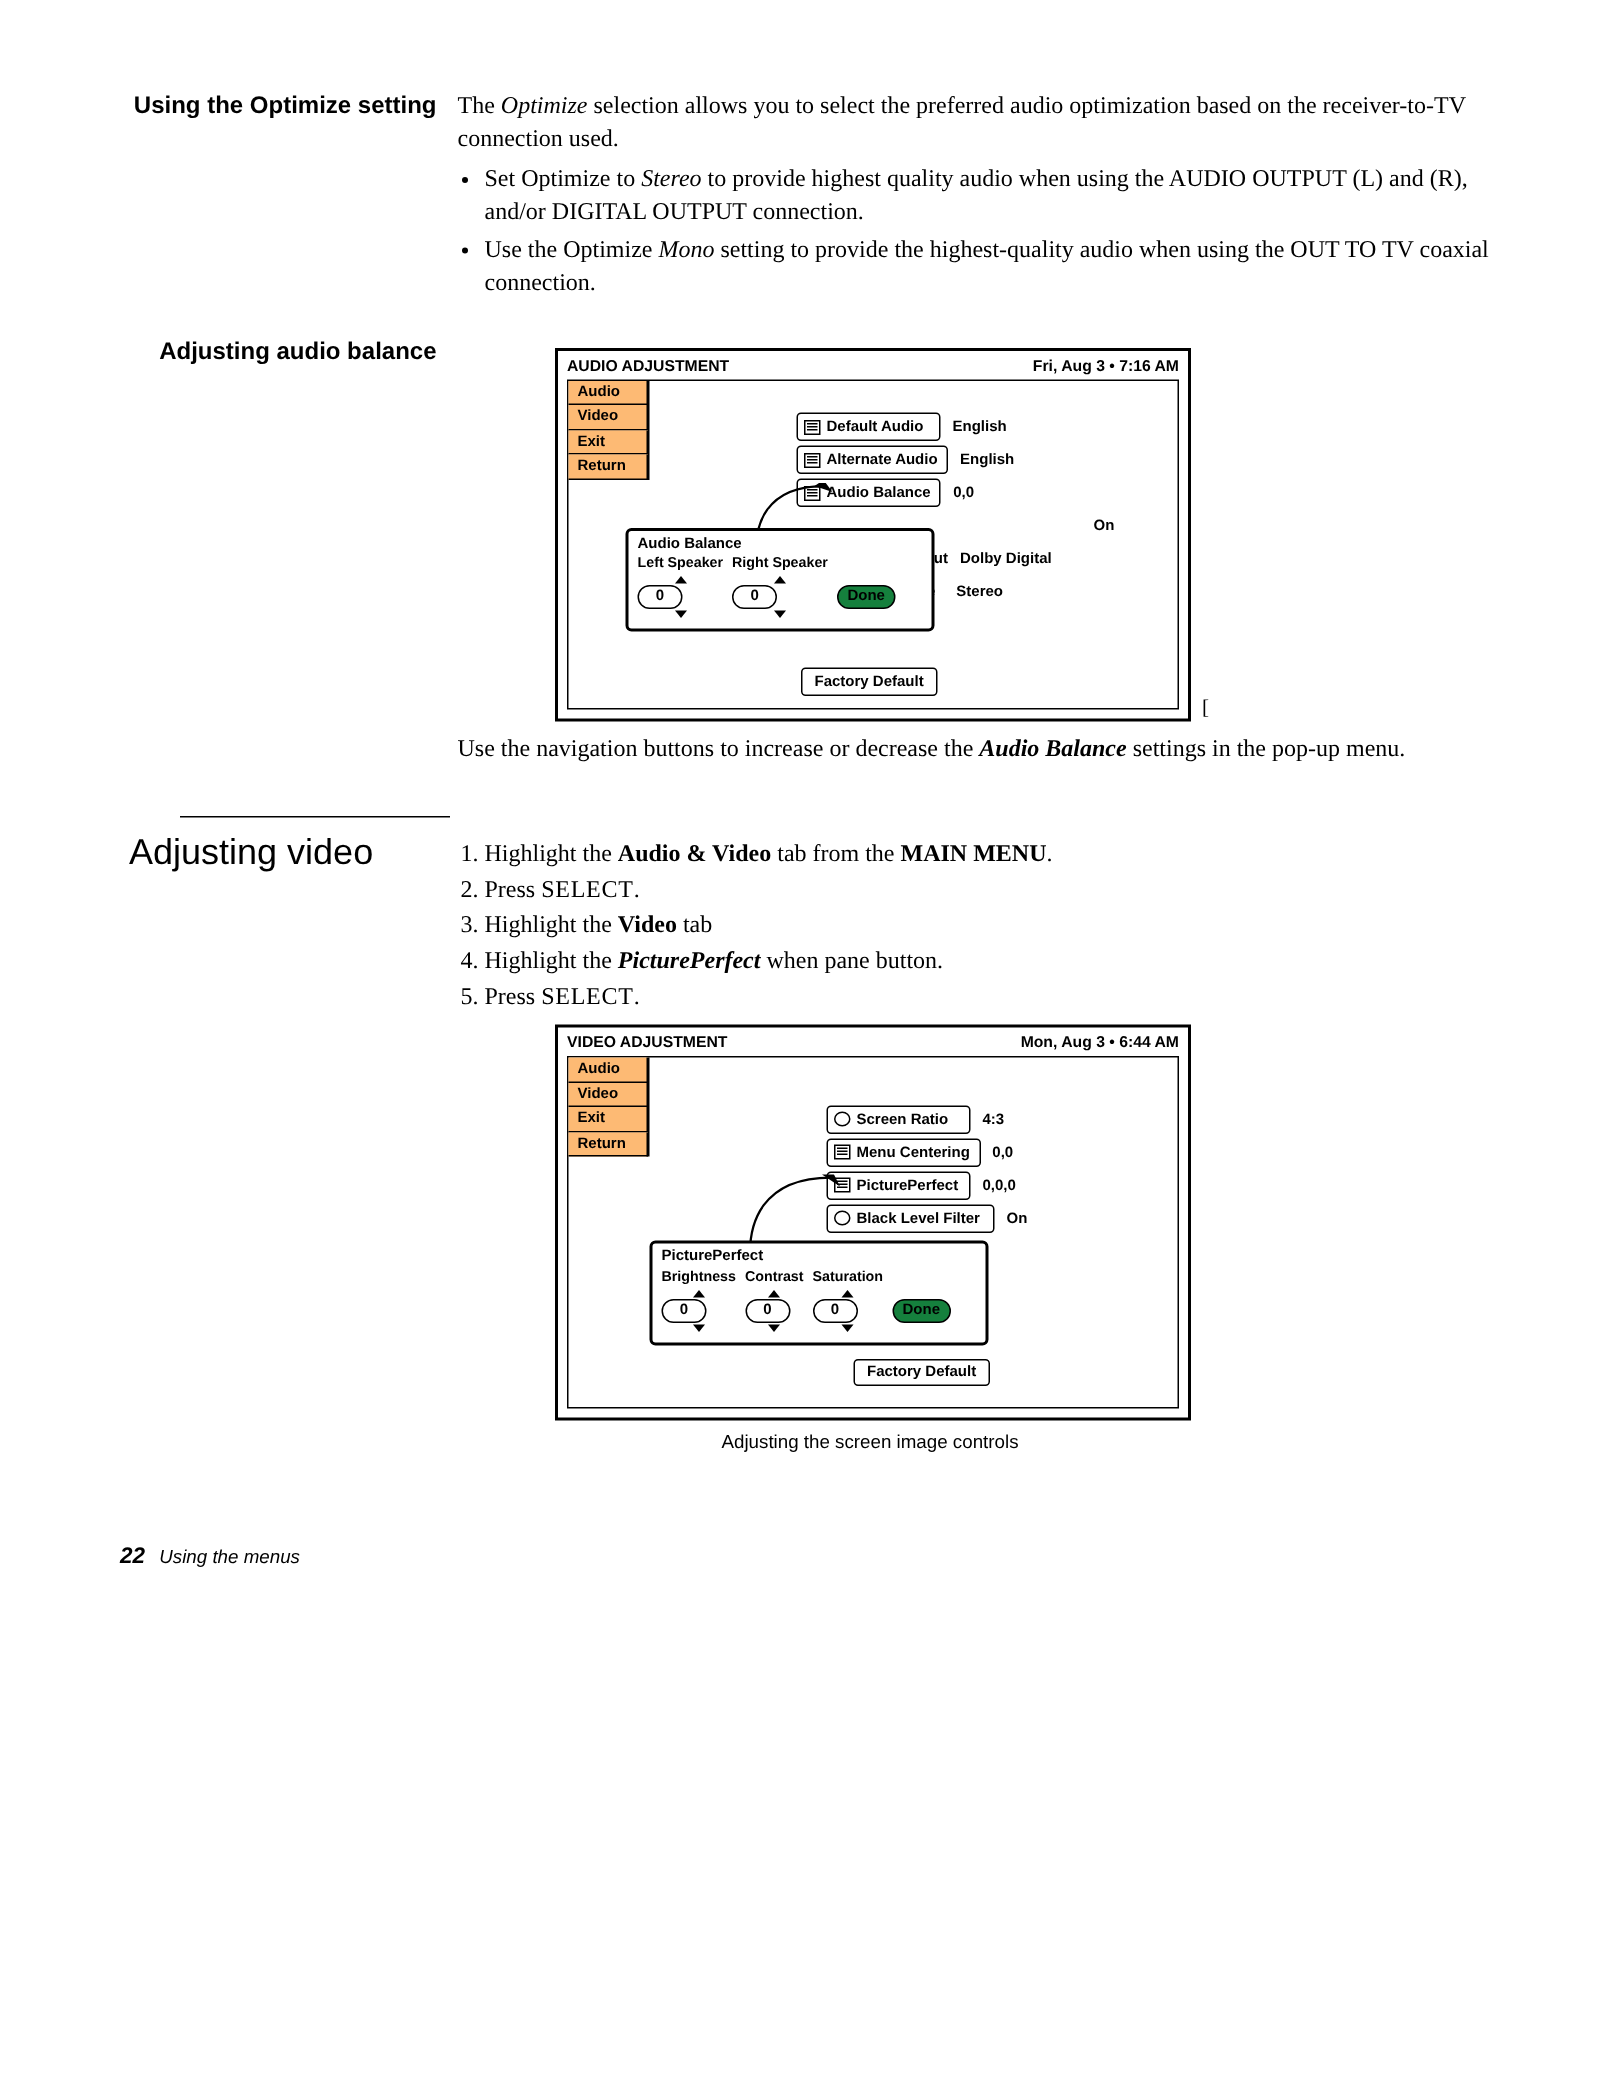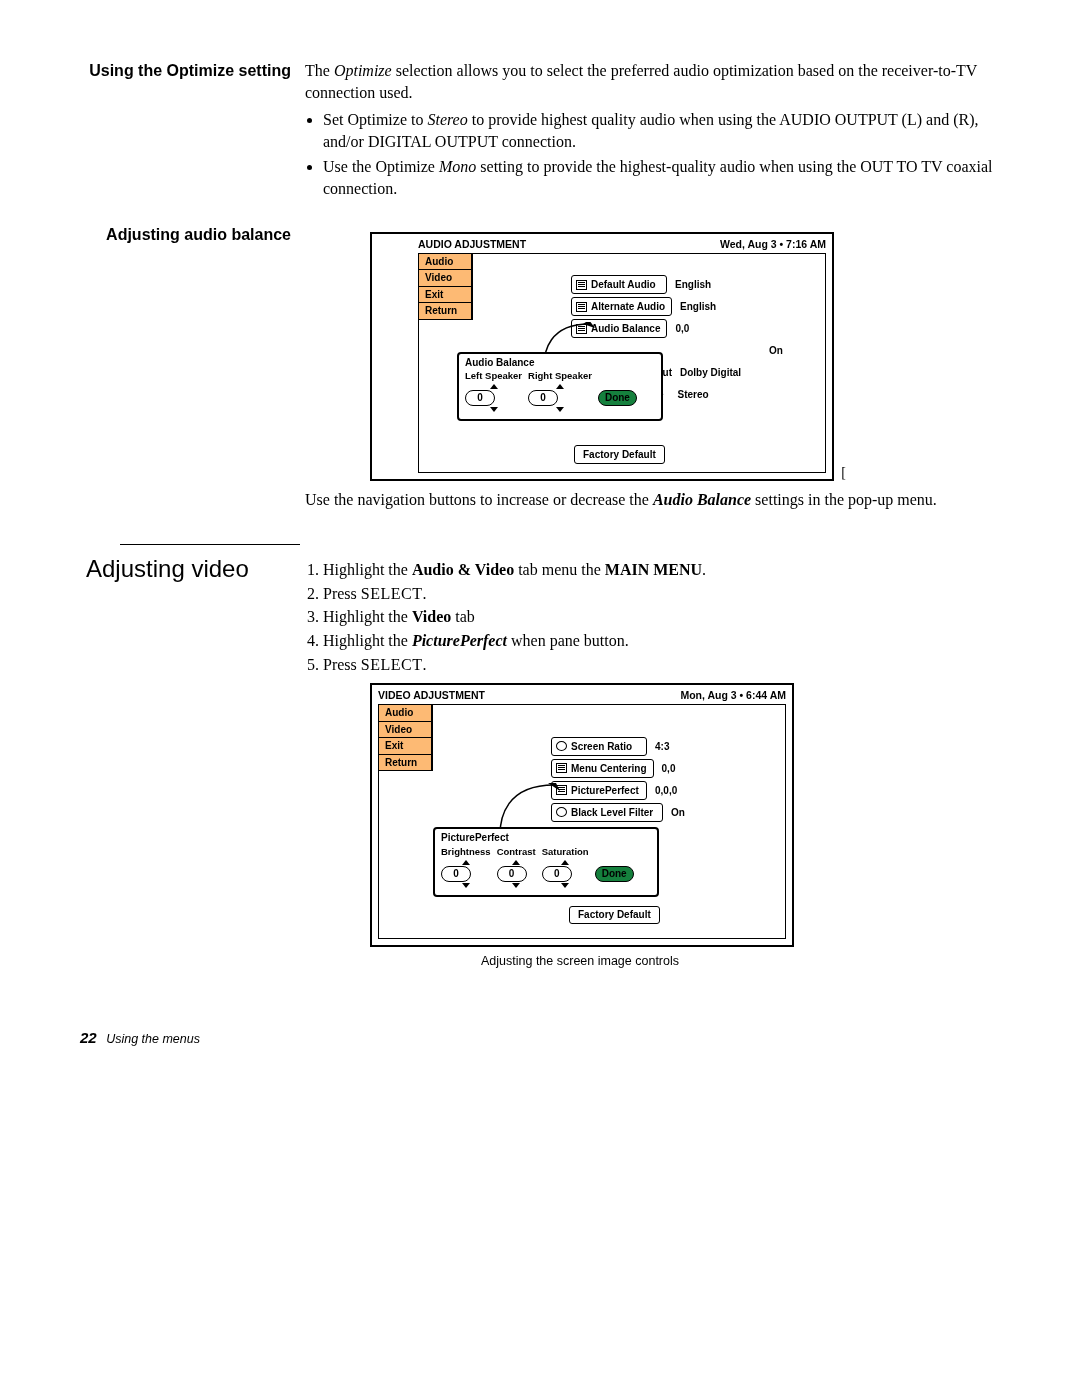--- a/index.html
+++ b/index.html
@@ -193,24 +193,24 @@
       </li>
     </ul>
   </div>
 </div>
 
 <div class="row" style="margin-top:18px;">
   <div class="label-col">Adjusting audio balance</div>
   <div class="body-col">
 
     <div class="figure-wrap">
-      <div class="tv-box" style="height:245px;padding-left:40px;">
+      <div class="tv-box" style="height:245px;">
         <div class="tv-top">
           <span>AUDIO ADJUSTMENT</span>
-          <span>Wed, Aug 3  •  7:16 AM</span>
+          <span>Fri, Aug 3  •  7:16 AM</span>
         </div>
         <div class="tv-inner" style="height:218px;">
           <div class="tv-tabs">
             <div class="tv-tab">Audio</div>
             <div class="tv-tab">Video</div>
             <div class="tv-tab">Exit</div>
             <div class="tv-tab">Return</div>
           </div>
 
           <div class="opts">
@@ -288,21 +288,21 @@
     </p>
   </div>
 </div>
 
 <hr class="hr">
 
 <div class="row">
   <div class="label-col section-heading" style="text-align:left;padding-left:6px;">Adjusting video</div>
   <div class="body-col">
     <ol>
-      <li><span>Highlight the </span><strong>Audio &amp; Video</strong><span> tab menu the </span><strong>MAIN MENU</strong><span>.</span></li>
+      <li><span>Highlight the </span><strong>Audio &amp; Video</strong><span> tab from the </span><strong>MAIN MENU</strong><span>.</span></li>
       <li><span>Press </span><span class="sc">SELECT</span><span>.</span></li>
       <li><span>Highlight the </span><strong>Video</strong><span> tab</span></li>
       <li><span>Highlight the </span><strong><em>PicturePerfect</em></strong><span> when pane button.</span></li>
       <li><span>Press </span><span class="sc">SELECT</span><span>.</span></li>
     </ol>
 
     <div class="figure-wrap">
       <div class="tv-box" style="height:260px;">
         <div class="tv-top">
           <span>VIDEO ADJUSTMENT</span>

